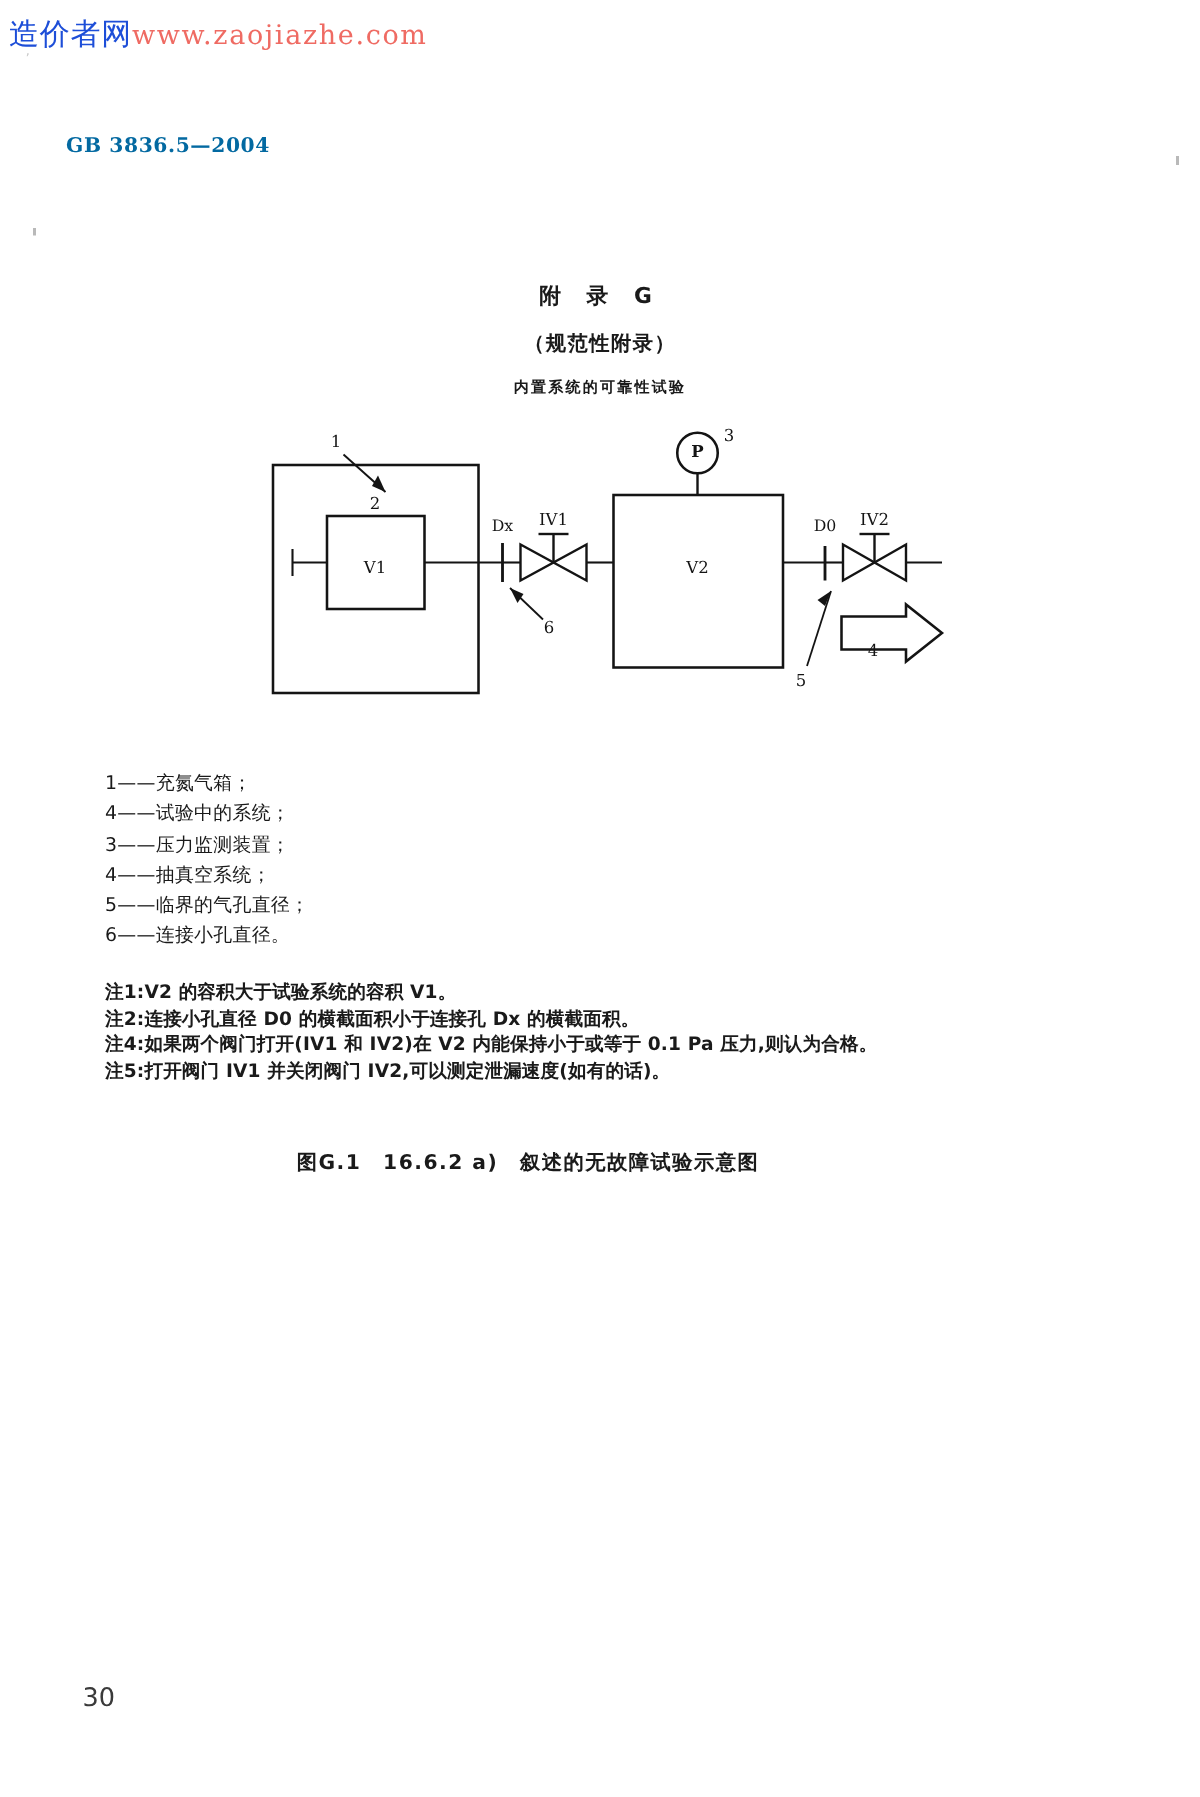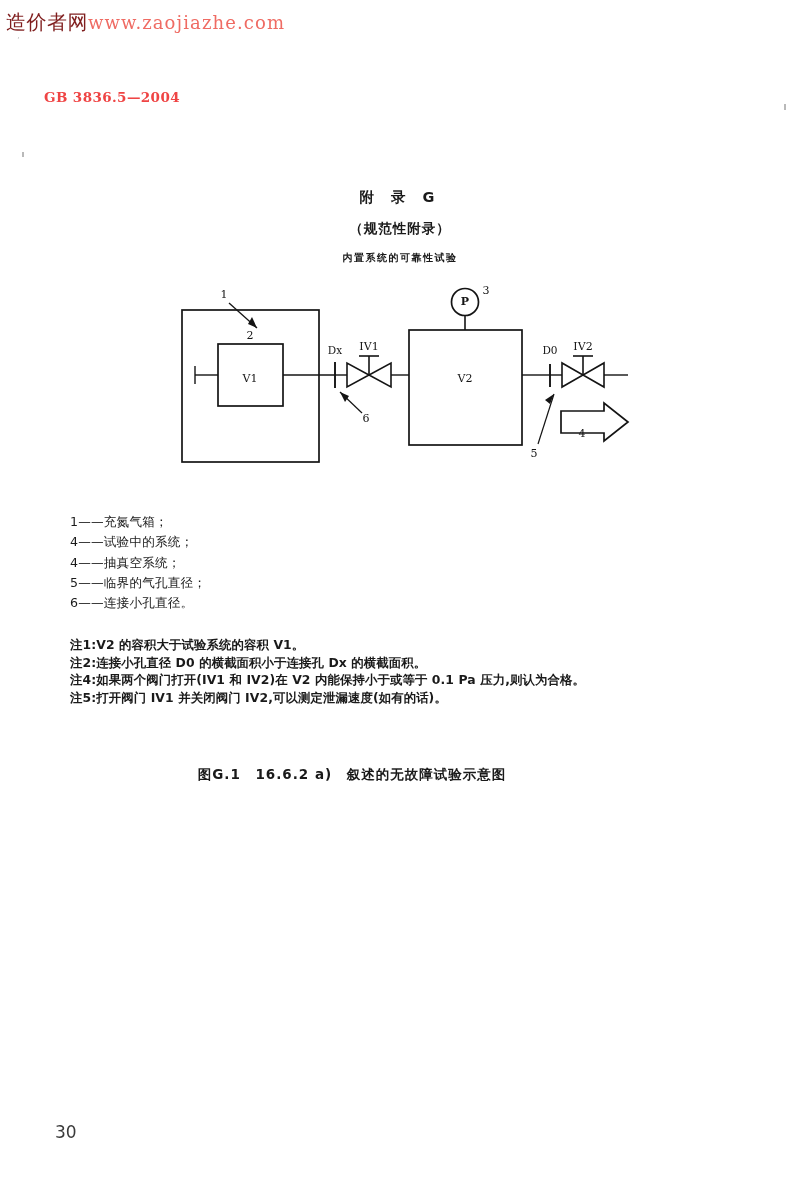--- a/index.html
+++ b/index.html
@@ -19,21 +19,21 @@
   
   #watermark {
     position: absolute;
     left: 6px;
     top: 9px;
     font-size: 19px;
     letter-spacing: 0.5px;
     white-space: nowrap;
   }
   #watermark .cn {
-    color: #7f1d1d;
+    color: #1d4ed8;
     font-family: Liberation Serif, serif;
     font-size: 20px;
   }
   #watermark .url {
     color: #ef6b63;
     font-family: "DejaVu Serif", "Liberation Serif", serif;
     font-size: 18px;
     letter-spacing: 1.1px;
   }
   #wm-tick {
@@ -55,21 +55,21 @@
 
   
   #std-header {
     position: absolute;
     left: 44px;
     top: 89px;
     font-family: "DejaVu Serif", "Liberation Serif", serif;
     font-size: 13.5px;
     font-weight: bold;
     letter-spacing: 0.4px;
-    color: #ef4444;
+    color: #0369a1;
   }
 
   
   #title-block {
     position: absolute;
     left: 0;
     top: 160px;
     width: 800px;
     text-align: center;
     margin-top: 28px;
@@ -112,21 +112,21 @@
   .legend-line {
     font-size: 12.6px;
     font-weight: normal;
     line-height: 20.3px;
     letter-spacing: 0.2px;
     white-space: nowrap;
   }
   #notes {
     position: absolute;
     left: 70px;
-    top: 636px;
+    top: 652px;
     width: 640px;
   }
   .note-line {
     font-size: 12.4px;
     font-weight: bold;
     line-height: 17.6px;
     letter-spacing: 0.1px;
     white-space: nowrap;
   }
 
@@ -232,20 +232,21 @@
     <line x1="454" y1="93" x2="478" y2="93" stroke="#141414" stroke-width="1.4"></line>
 
     <polygon points="411,129 454,129 454,121 478,140 454,159 454,151 411,151" fill="none" stroke="#141414" stroke-width="1.7"></polygon>
     <text x="432" y="155" font-size="11" text-anchor="middle">4</text>
   </svg>
 </div>
 
 <div id="legend">
   <div class="legend-line">1——充氮气箱；</div>
   <div class="legend-line">4——试验中的系统；</div>
+  <div class="legend-line">3——压力监测装置；</div>
   <div class="legend-line">4——抽真空系统；</div>
   <div class="legend-line">5——临界的气孔直径；</div>
   <div class="legend-line">6——连接小孔直径。</div>
 </div>
 
 <div id="notes">
   <div class="note-line">注1:V2 的容积大于试验系统的容积 V1。</div>
   <div class="note-line">注2:连接小孔直径 D0 的横截面积小于连接孔 Dx 的横截面积。</div>
   <div class="note-line">注4:如果两个阀门打开(IV1 和 IV2)在 V2 内能保持小于或等于 0.1 Pa 压力,则认为合格。</div>
   <div class="note-line">注5:打开阀门 IV1 并关闭阀门 IV2,可以测定泄漏速度(如有的话)。</div>

